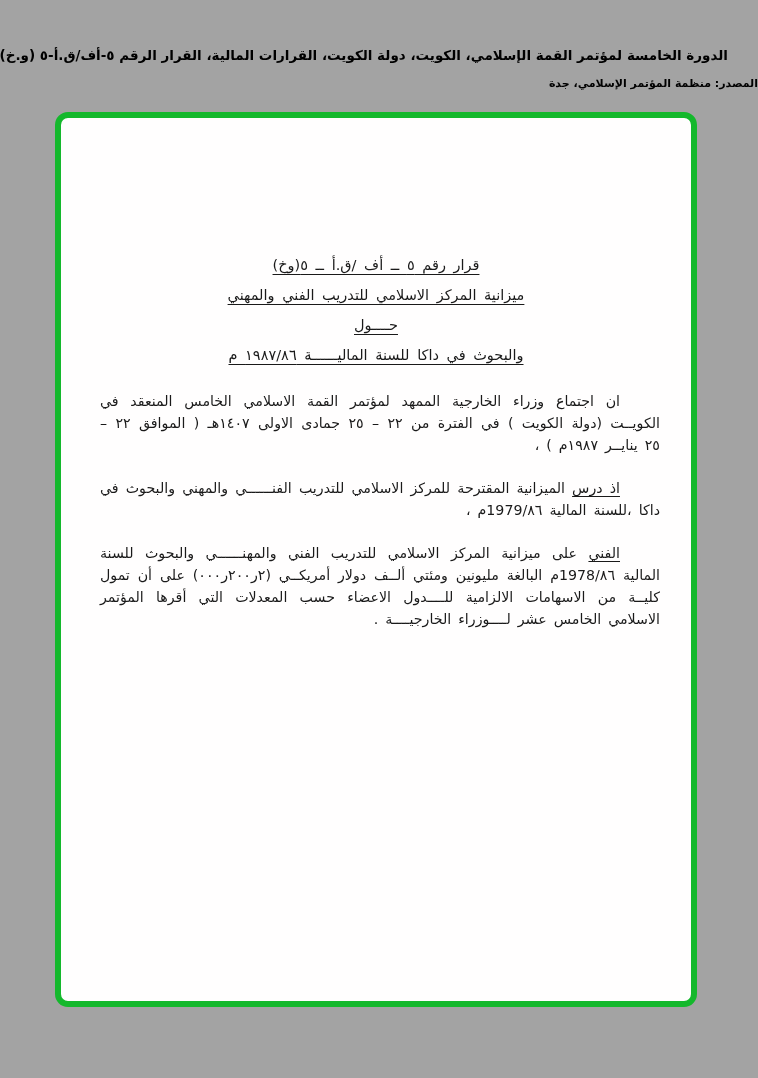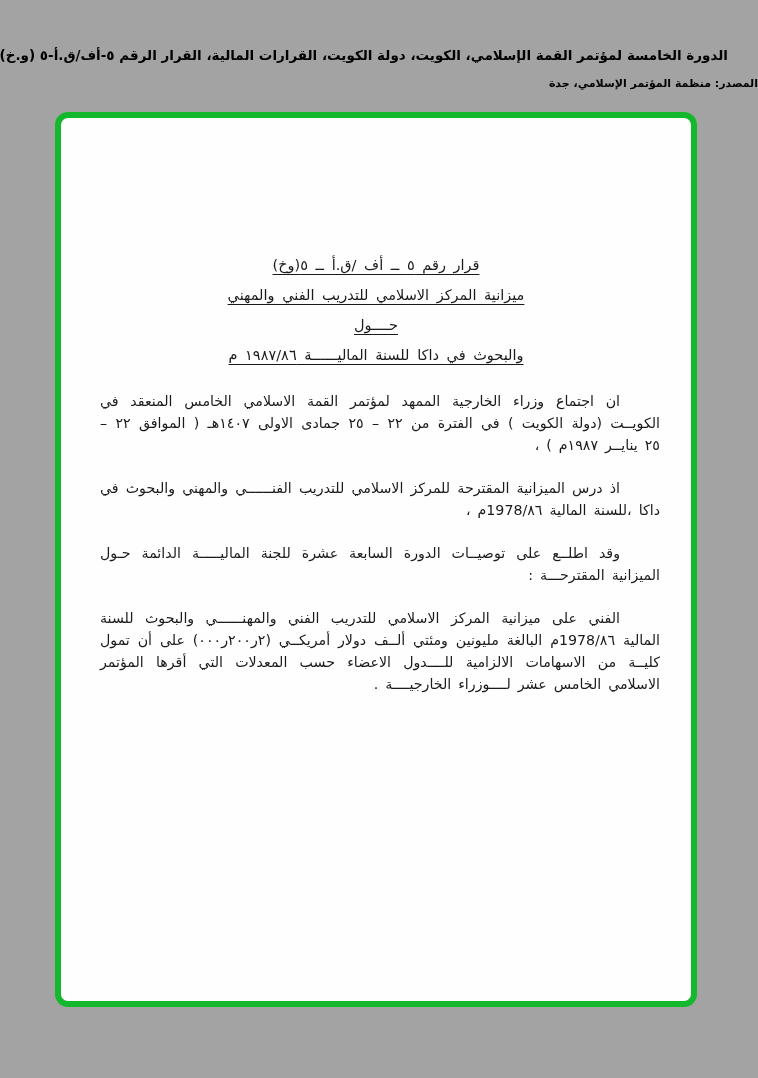--- a/index.html
+++ b/index.html
@@ -70,20 +70,21 @@
     font-size: 14.2px;
     line-height: 22px;
     color: #1a1a1a;
     word-spacing: 2.5px;
   }
   .doc-body p {
     margin: 0 0 21px 0;
     text-indent: 40px;
   }
   .lead {
+    text-decoration: underline;
     text-underline-offset: 3px;
     text-decoration-thickness: 1px;
   }
 </style>
 </head>
 <body>
 
 <div class="page">
 
   <div class="hdr">الدورة الخامسة لمؤتمر القمة الإسلامي، الكويت، دولة الكويت، القرارات المالية، القرار الرقم ٥-أف/ق.أ-٥ (و.خ)</div>
@@ -95,21 +96,20 @@
     <div class="title-block">
       <div><span class="tline">قرار رقم ٥ ــ أف /ق.أ ــ ٥(وخ)</span></div>
       <div><span class="tline">ميزانية المركز الاسلامي للتدريب الفني والمهني</span></div>
       <div><span class="tline">حــــول</span></div>
       <div><span class="tline">والبحوث في داكا للسنة الماليــــــة ١٩٨٧/٨٦ م</span></div>
     </div>
 
     <div class="doc-body">
       <p><span class="lead"></span> <span>ان اجتماع وزراء الخارجية الممهد لمؤتمر القمة الاسلامي الخامس المنعقد في الكويــت (دولة الكويت ) في الفترة من ٢٢ – ٢٥ جمادى الاولى ١٤٠٧هـ ( الموافق ٢٢ – ٢٥ ينايــر ١٩٨٧م ) ،</span></p>
 
-      <p><span class="lead">اذ درس</span> <span>الميزانية المقترحة للمركز الاسلامي للتدريب الفنــــــي والمهني والبحوث في داكا ،للسنة المالية 1978/٨٦م ،</span></p>
+      <p><span class="lead">اذ درس</span> <span>الميزانية المقترحة للمركز الاسلامي للتدريب الفنــــــي والمهني والبحوث في داكا ،للسنة المالية 1979/٨٦م ،</span></p>
 
-      <p><span class="lead">وقد اطلــع</span> <span>على توصيــات الدورة السابعة عشرة للجنة الماليـــــة الدائمة حـول الميزانية المقترحـــة :</span></p>
 
       <p><span class="lead">الفني</span> <span>على ميزانية المركز الاسلامي للتدريب الفني والمهنــــــي والبحوث للسنة المالية 1978/٨٦م البالغة مليونين ومئتي ألــف دولار أمريكــي (٢ر٢٠٠ر٠٠٠) على أن تمول كليــة من الاسهامات الالزامية للــــدول الاعضاء حسب المعدلات التي أقرها المؤتمر الاسلامي الخامس عشر لــــوزراء الخارجيــــة .</span></p>
     </div>
 
   </div>
 </div>
 
 </body></html>

